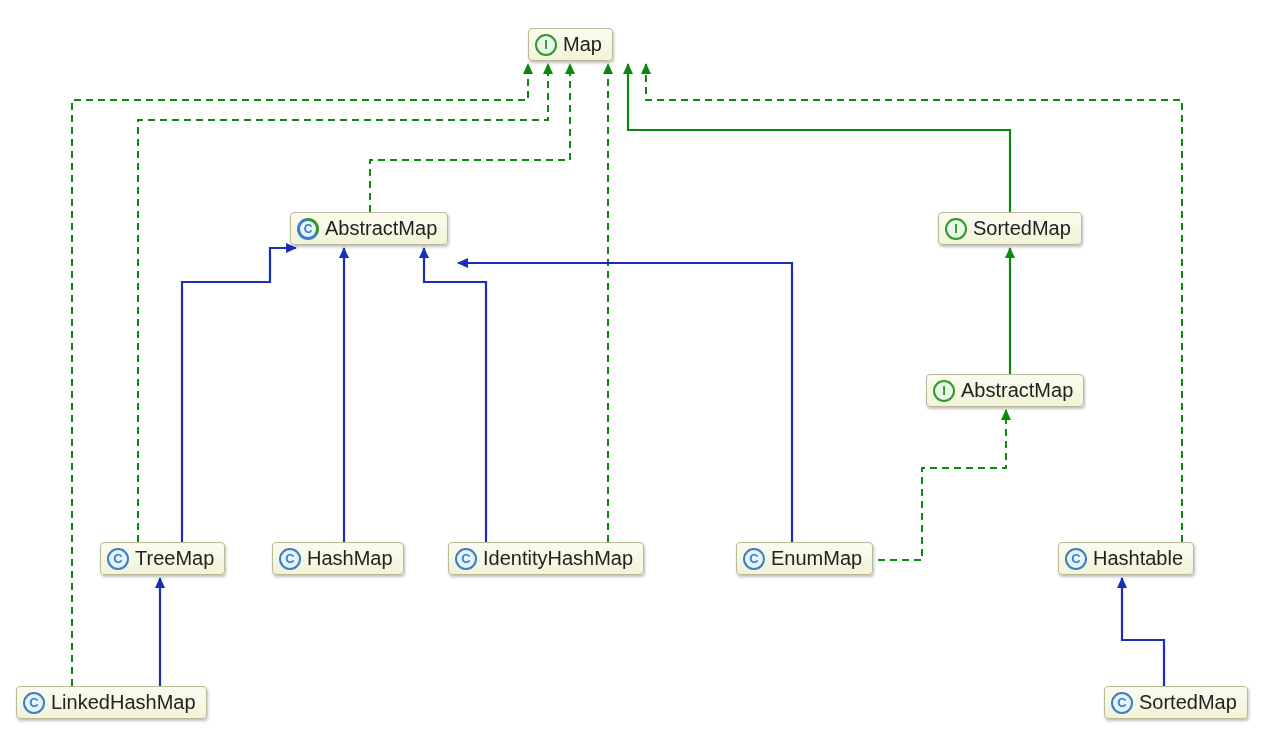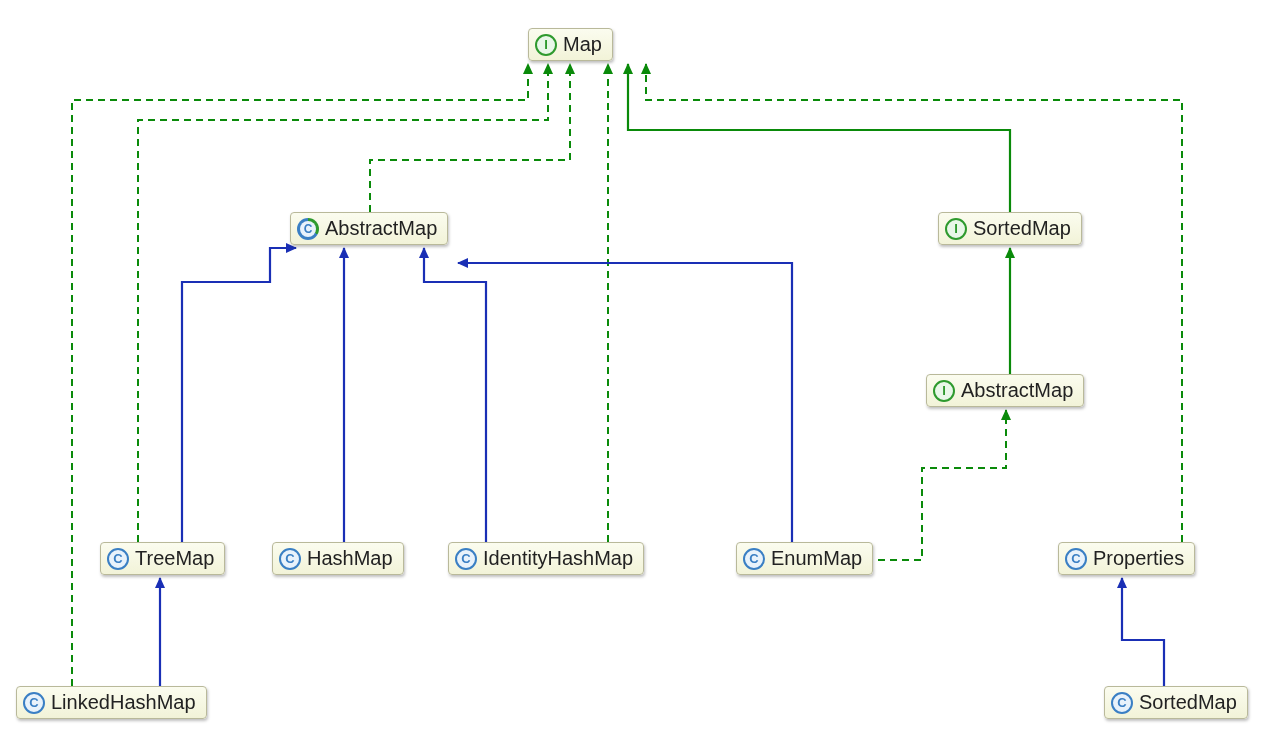--- a/index.html
+++ b/index.html
@@ -153,21 +153,21 @@
   <span>IdentityHashMap</span>
 </div>
 
 <div class="node" style="left:736px; top:542px;">
   <span class="icon icon-class">C</span>
   <span>EnumMap</span>
 </div>
 
 <div class="node" style="left:1058px; top:542px;">
   <span class="icon icon-class">C</span>
-  <span>Properties</span>
+  <span>Hashtable</span>
 </div>
 
 <div class="node" style="left:16px; top:686px;">
   <span class="icon icon-class">C</span>
   <span>LinkedHashMap</span>
 </div>
 
 <div class="node" style="left:1104px; top:686px;">
   <span class="icon icon-class">C</span>
   <span>SortedMap</span>

